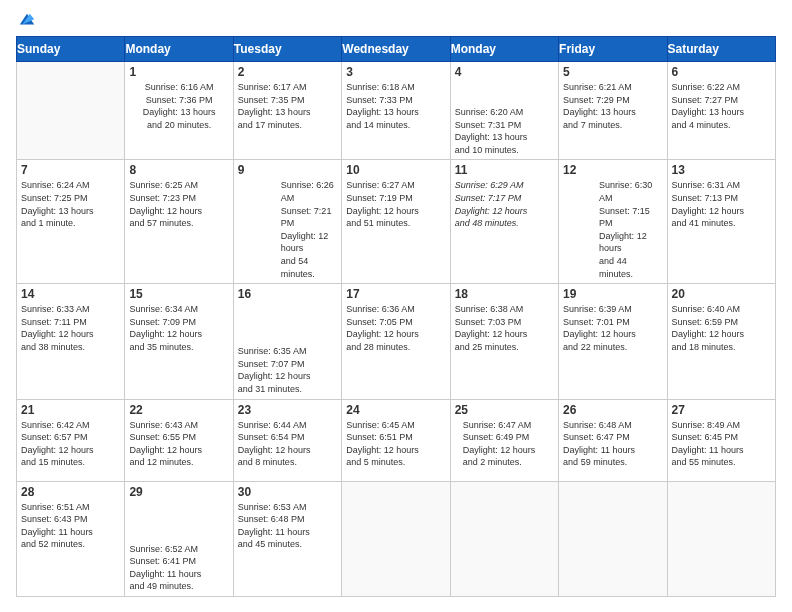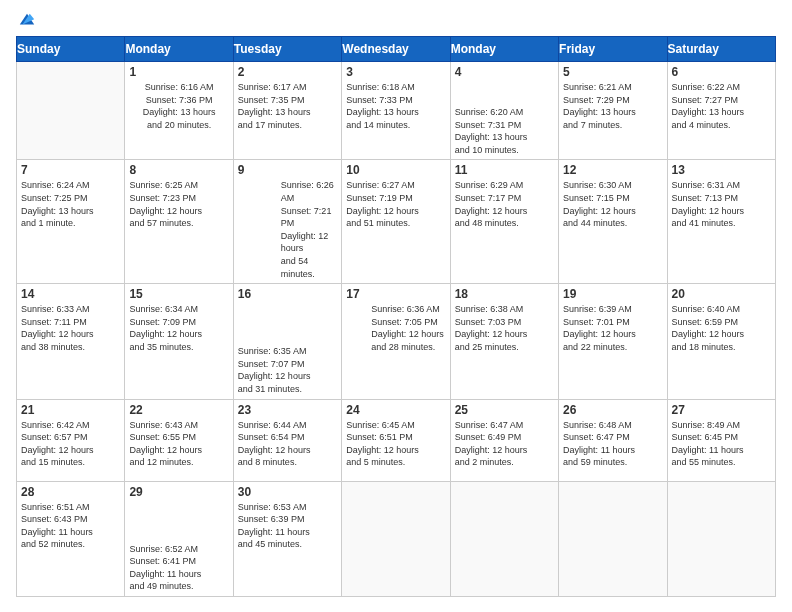--- a/index.html
+++ b/index.html
@@ -199,28 +199,28 @@
           </td>
           <td>
             <span class="day-num">10</span>
             <div class="cell-info" style="white-space: pre-line;">Sunrise: 6:27 AM
 Sunset: 7:19 PM
 Daylight: 12 hours
 and 51 minutes.</div>
           </td>
           <td>
             <span class="day-num">11</span>
-            <div class="cell-info" style="white-space: pre-line;">Sunrise: 6:29 AM
+            <div class="cell-info" style="white-space: pre-line; font-style: italic;">Sunrise: 6:29 AM
 Sunset: 7:17 PM
 Daylight: 12 hours
 and 48 minutes.</div>
           </td>
           <td>
             <span class="day-num">12</span>
-            <div class="cell-info" style="white-space: pre-line;">Sunrise: 6:30 AM
+            <div class="cell-info" style="white-space: pre-line; margin-left: 36px;">Sunrise: 6:30 AM
 Sunset: 7:15 PM
 Daylight: 12 hours
 and 44 minutes.</div>
           </td>
           <td>
             <span class="day-num">13</span>
             <div class="cell-info" style="white-space: pre-line;">Sunrise: 6:31 AM
 Sunset: 7:13 PM
 Daylight: 12 hours
 and 41 minutes.</div>
@@ -243,21 +243,21 @@
           </td>
           <td>
             <span class="day-num">16</span>
             <div class="cell-info" style="white-space: pre-line; margin-top: 44px;">Sunrise: 6:35 AM
 Sunset: 7:07 PM
 Daylight: 12 hours
 and 31 minutes.</div>
           </td>
           <td>
             <span class="day-num">17</span>
-            <div class="cell-info" style="white-space: pre-line; margin-left: 25px;">Sunrise: 6:36 AM
+            <div class="cell-info" style="white-space: pre-line;">Sunrise: 6:36 AM
 Sunset: 7:05 PM
 Daylight: 12 hours
 and 28 minutes.</div>
           </td>
           <td>
             <span class="day-num">18</span>
             <div class="cell-info" style="white-space: pre-line;">Sunrise: 6:38 AM
 Sunset: 7:03 PM
 Daylight: 12 hours
 and 25 minutes.</div>
@@ -301,21 +301,21 @@
           </td>
           <td>
             <span class="day-num">24</span>
             <div class="cell-info" style="white-space: pre-line;">Sunrise: 6:45 AM
 Sunset: 6:51 PM
 Daylight: 12 hours
 and 5 minutes.</div>
           </td>
           <td>
             <span class="day-num">25</span>
-            <div class="cell-info" style="white-space: pre-line;">Sunrise: 6:47 AM
+            <div class="cell-info" style="white-space: pre-line; margin-left: 8px;">Sunrise: 6:47 AM
 Sunset: 6:49 PM
 Daylight: 12 hours
 and 2 minutes.</div>
           </td>
           <td>
             <span class="day-num">26</span>
             <div class="cell-info" style="white-space: pre-line;">Sunrise: 6:48 AM
 Sunset: 6:47 PM
 Daylight: 11 hours
 and 59 minutes.</div>
@@ -339,21 +339,21 @@
           <td>
             <span class="day-num">29</span>
             <div class="cell-info" style="white-space: pre-line; margin-top: 44px;">Sunrise: 6:52 AM
 Sunset: 6:41 PM
 Daylight: 11 hours
 and 49 minutes.</div>
           </td>
           <td>
             <span class="day-num">30</span>
             <div class="cell-info" style="white-space: pre-line;">Sunrise: 6:53 AM
-Sunset: 6:39 PM
+Sunset: 6:48 PM
 Daylight: 11 hours
 and 45 minutes.</div>
           </td>
           <td class="empty-cell"></td>
           <td class="empty-cell"></td>
           <td class="empty-cell"></td>
           <td class="empty-cell"></td>
         </tr>
       </tbody>
   </table>

